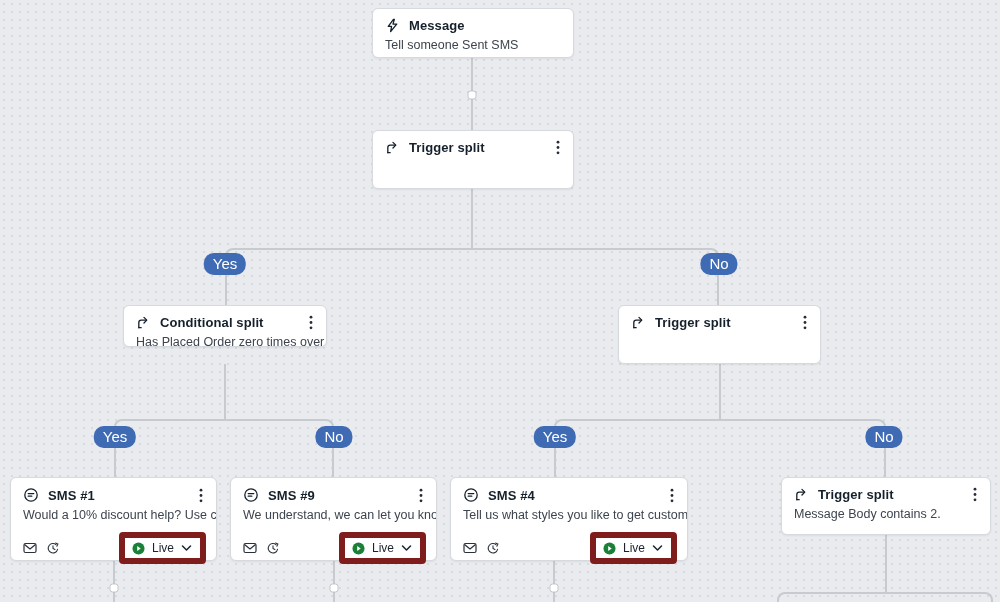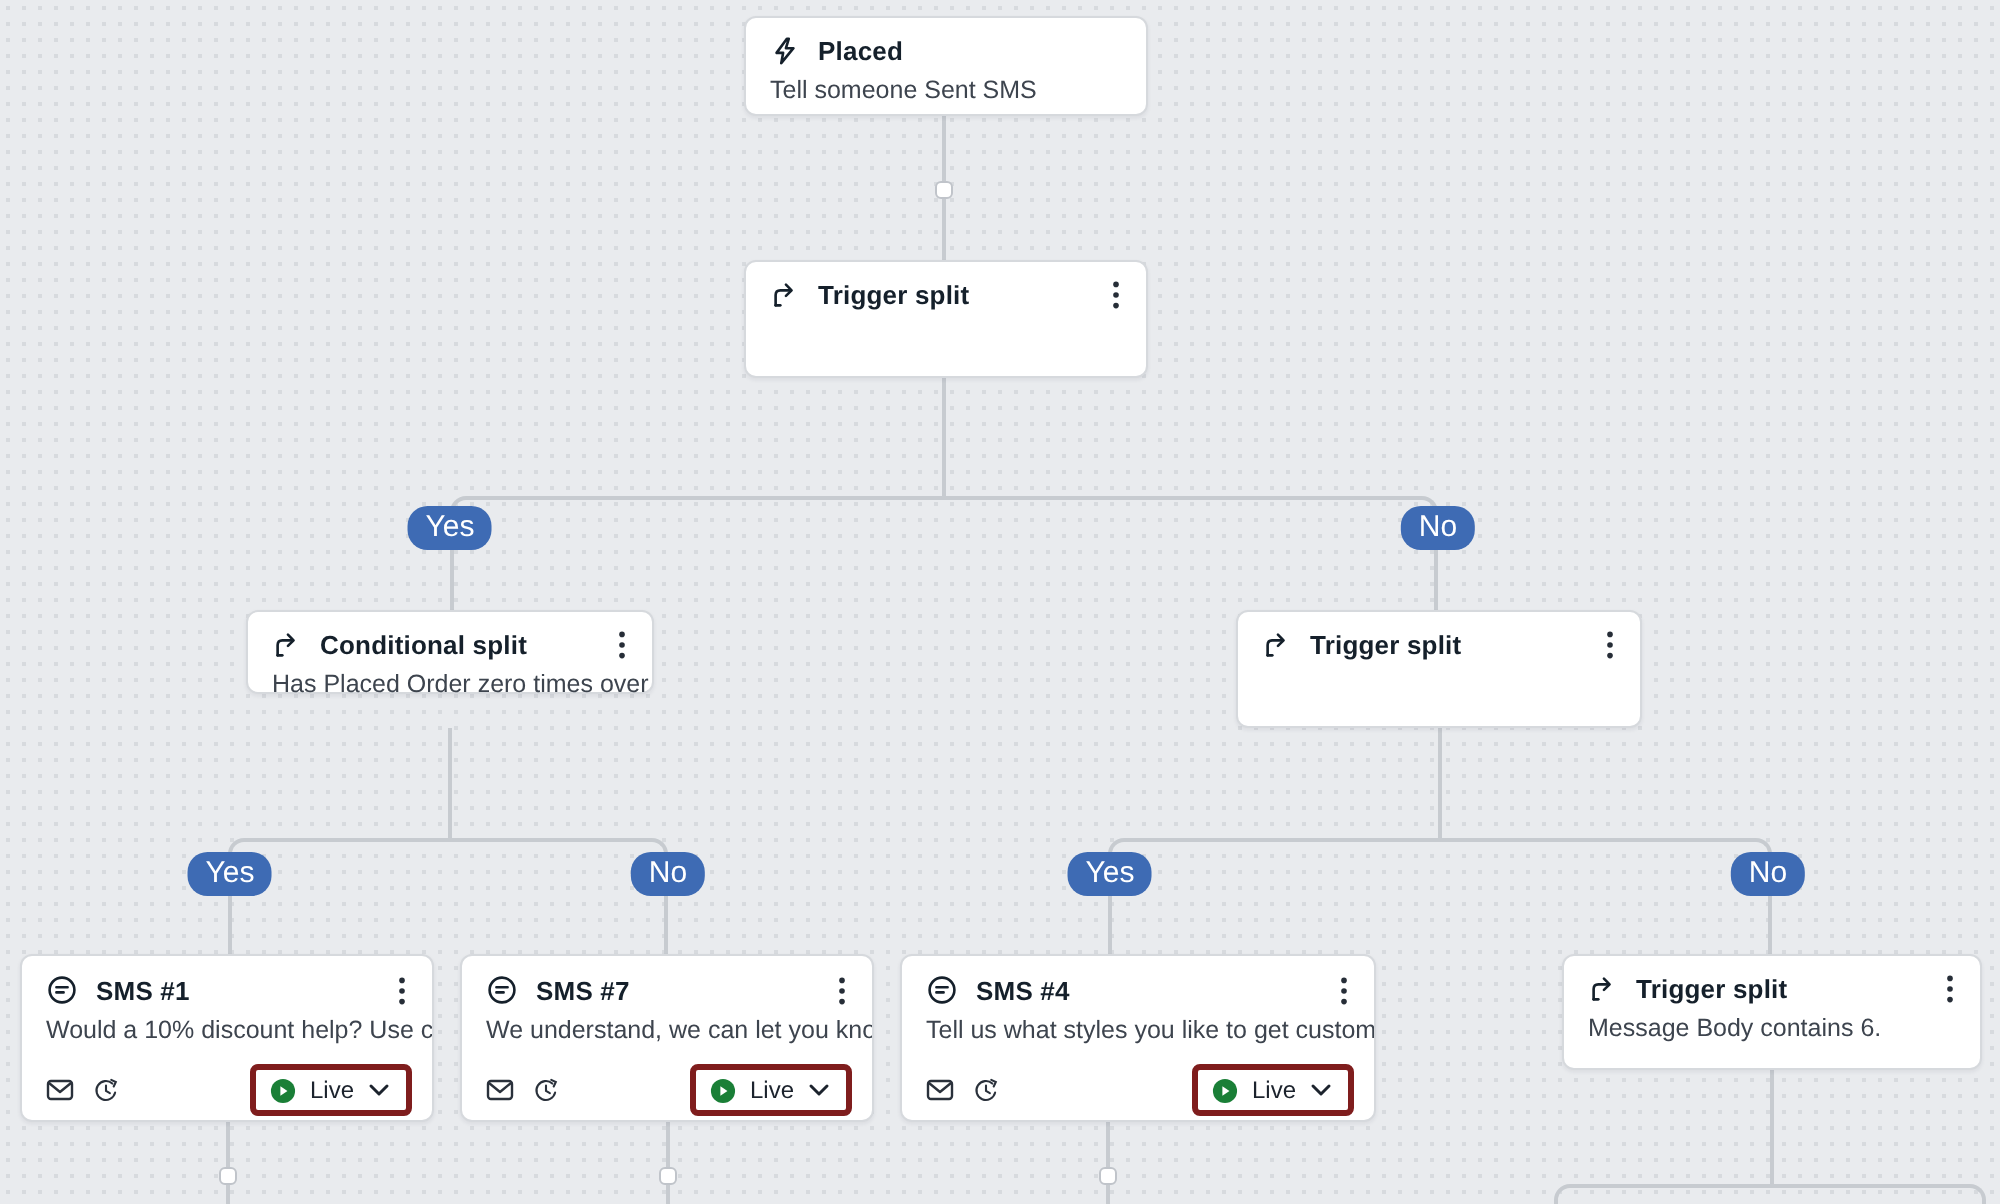--- a/index.html
+++ b/index.html
@@ -48,21 +48,21 @@
   .kebab { flex:0 0 auto; padding:0 1px; cursor:pointer; display:flex; align-items:center; }
   .card-body {
     padding:5px 12px 9px; font-size:12.5px; color:#3d444e;
     white-space:nowrap; overflow:hidden;
   }
   .card-foot { display:flex; align-items:center; gap:9px; padding:1px 10px 9px 12px; }
   .foot-icons { display:flex; align-items:center; gap:9px; }
 
   .dropdown {
     margin-left:auto; display:flex; align-items:center; gap:7px;
-    background:#fff; border:3px solid #7f1d1d; border-radius:4px;
+    background:#fff; border:6px solid #7f1d1d; border-radius:4px;
     padding:3px 8px 3px 7px; min-width:66px; cursor:pointer;
   }
   .dropdown-label { font-size:12px; color:#1c232d; }
   .head-icon, .small-icon { display:flex; align-items:center; }
 </style>
 </head>
 <body>
 
 <div id="canvas">
 
@@ -94,21 +94,21 @@
   <div class="badge" style="left:555px; top:437px;">Yes</div>
   <div class="badge" style="left:884px; top:437px;">No</div>
 
   <div class="card" style="left:372px; top:8px; width:202px; height:50px;">
     <div class="card-head">
       <span class="head-icon">
         <svg width="15" height="15" viewBox="0 0 16 16">
             <path d="M9 1.5 L3.5 9 H7 L6 14.5 L12.5 6.5 H8.5 L10 1.5 Z" fill="none" stroke="#15202b" stroke-width="1.4" stroke-linejoin="round"></path>
           </svg>
       </span>
-      <span class="card-title">Placed</span>
+      <span class="card-title">Message</span>
     </div>
     <div class="card-body">Tell someone Sent SMS</div>
   </div>
 
   <div class="card" style="left:372px; top:130px; width:202px; height:59px;">
     <div class="card-head">
       <span class="head-icon">
         <svg width="15" height="15" viewBox="0 0 16 16" fill="none" stroke="#15202b" stroke-width="1.4" stroke-linecap="round" stroke-linejoin="round">
             <path d="M3 13.5 V8 q0-2.5 2.5-2.5 H11"></path>
             <path d="M8.5 2.5 L11.5 5.5 L8.5 8.5"></path>
@@ -219,21 +219,21 @@
   </div>
 
   <div class="card" style="left:230px; top:477px; width:207px; height:84px;">
     <div class="card-head">
       <span class="head-icon">
         <svg width="16" height="16" viewBox="0 0 16 16" fill="none" stroke="#15202b" stroke-width="1.3" stroke-linecap="round">
             <circle cx="8" cy="8" r="6.2"></circle>
             <path d="M5.2 6.6 h5.6 M5.2 9.2 h3.6"></path>
           </svg>
       </span>
-      <span class="card-title">SMS #7</span>
+      <span class="card-title">SMS #9</span>
       <span class="kebab">
         <svg width="4" height="15" viewBox="0 0 4 15">
             <circle cx="2" cy="2.2" r="1.4" fill="#262d37"></circle>
             <circle cx="2" cy="7.5" r="1.4" fill="#262d37"></circle>
             <circle cx="2" cy="12.8" r="1.4" fill="#262d37"></circle>
           </svg>
       </span>
     </div>
     <div class="card-body">We understand, we can let you know whe...</div>
     <div class="card-foot">
@@ -331,16 +331,16 @@
       </span>
       <span class="card-title">Trigger split</span>
       <span class="kebab">
         <svg width="4" height="15" viewBox="0 0 4 15">
             <circle cx="2" cy="2.2" r="1.4" fill="#262d37"></circle>
             <circle cx="2" cy="7.5" r="1.4" fill="#262d37"></circle>
             <circle cx="2" cy="12.8" r="1.4" fill="#262d37"></circle>
           </svg>
       </span>
     </div>
-    <div class="card-body">Message Body contains 6.</div>
+    <div class="card-body">Message Body contains 2.</div>
   </div>
 
 </div>
 
 </body></html>

